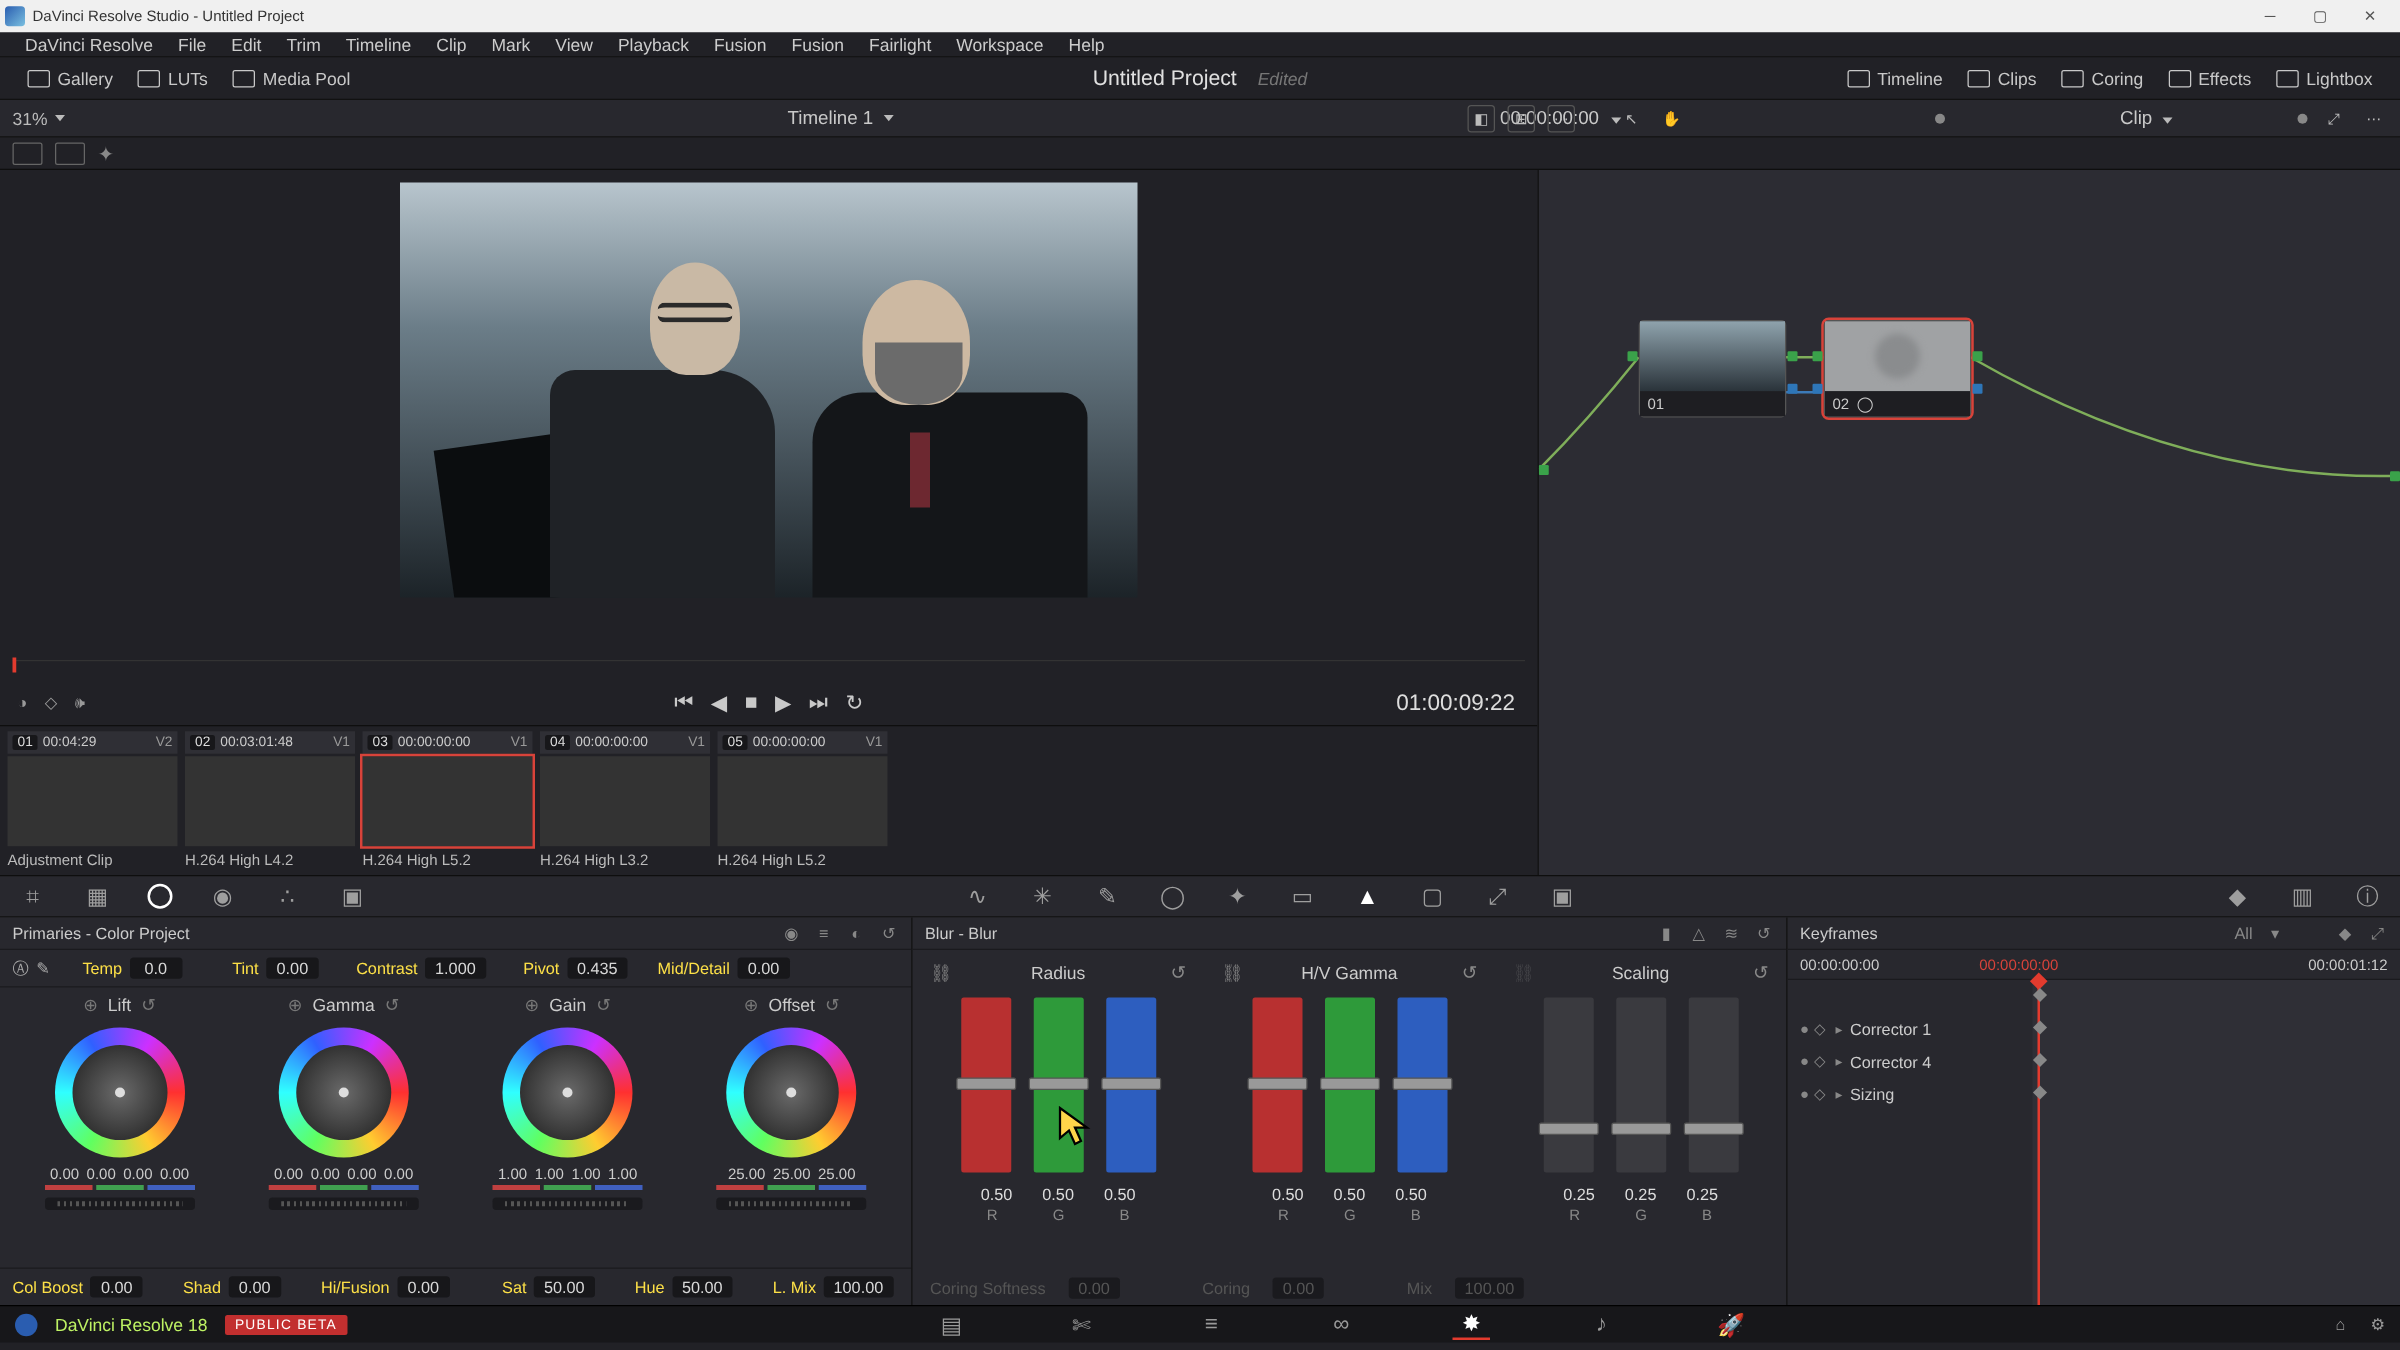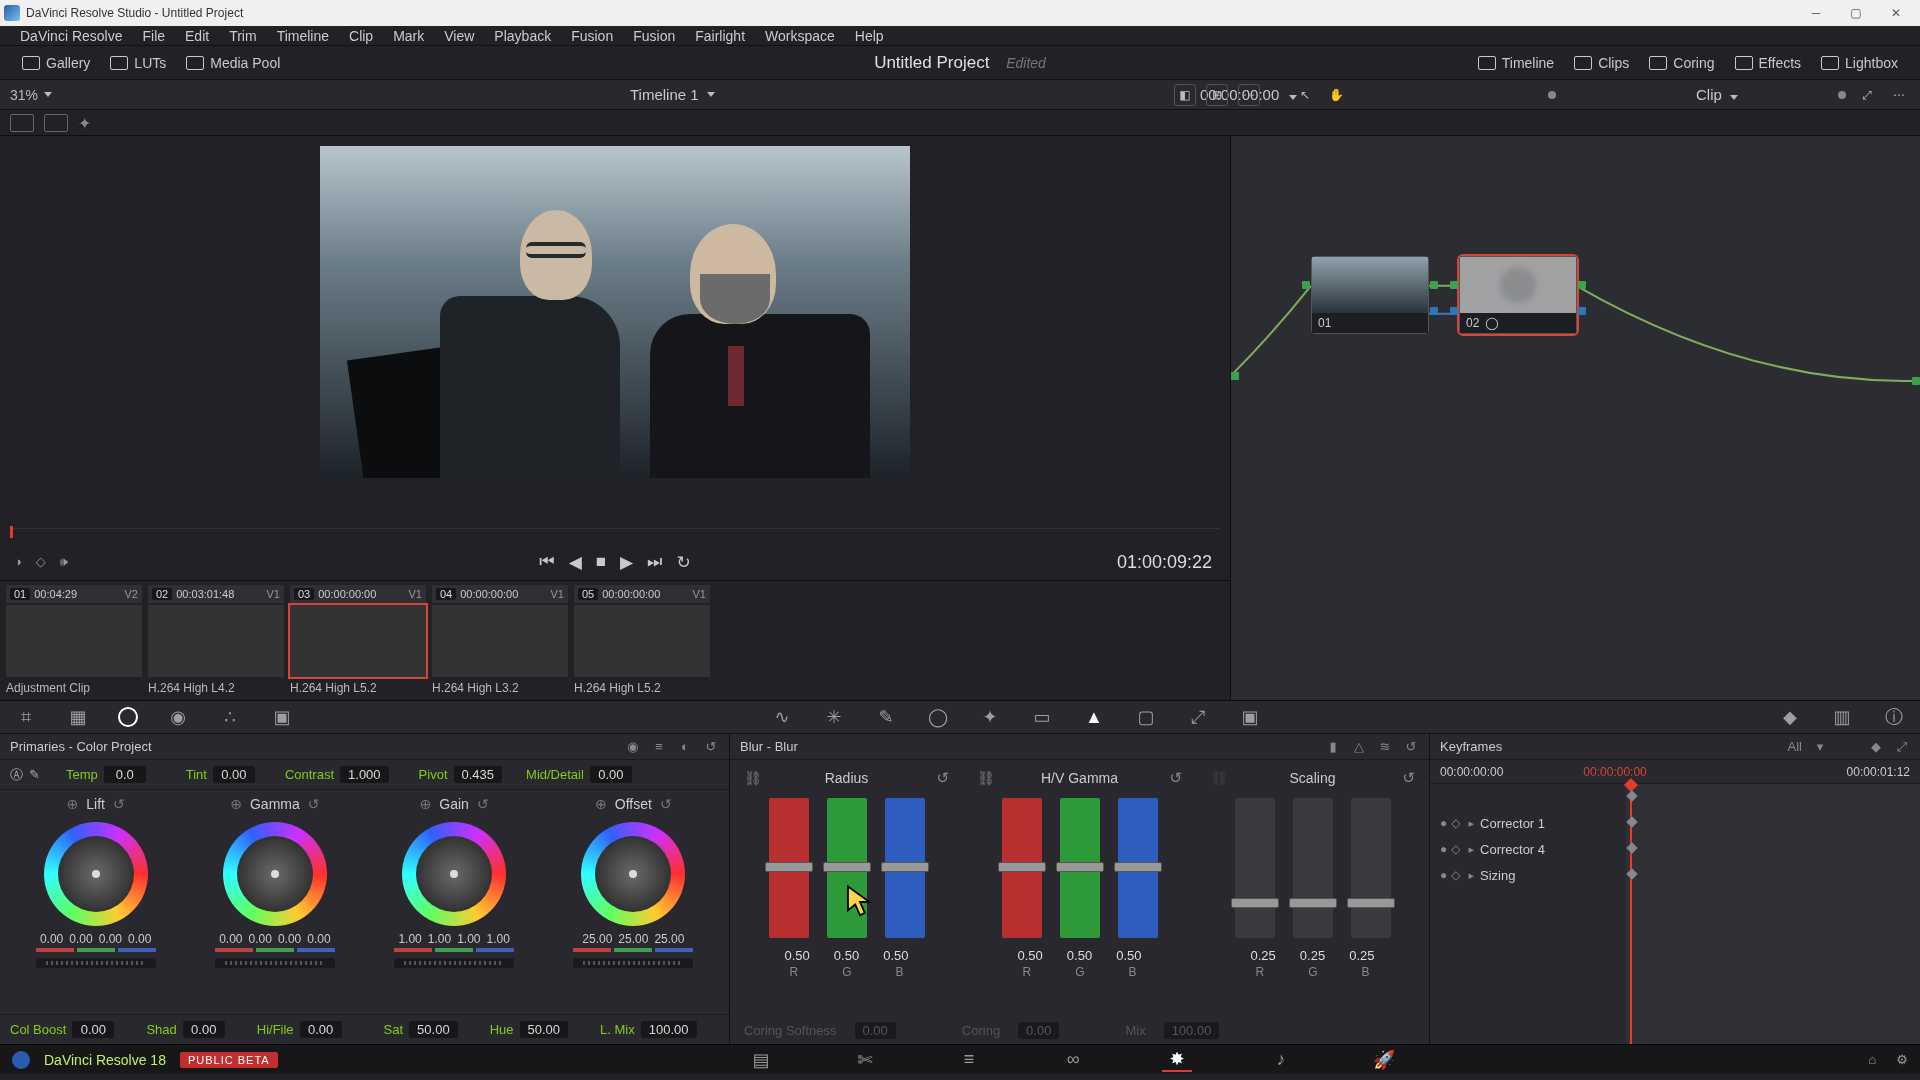--- a/index.html
+++ b/index.html
@@ -105,21 +105,21 @@
 .panels { display: flex; height: 310px; background: #28282e; }
 
 .p-heading { height: 26px; font-size: 13px; color: #ccc; display: flex; align-items: center; padding: 0 10px; gap: 8px; border-bottom: 1px solid #1a1a1e;}
 .p-heading .r { margin-left: auto; display: flex; gap: 10px; color: #888; }
 .p-heading .ic { width: 16px; height: 16px; cursor: pointer; display:flex;align-items:center;justify-content:center; }
 
 
 .panel-primaries { width: 730px; display: flex; flex-direction: column; border-right: 1px solid #111; }
 .prim-adjrow { height: 30px; display: flex; align-items: center; gap: 6px; padding: 0 10px; border-bottom: 1px solid #1a1a1e;}
 .adj { display: flex; align-items: center; gap: 6px; }
-.adj .lbl { color: #84cc16; font-size: 13px; }
+.adj .lbl { color: #fde047; font-size: 13px; }
 .adj .val { background: #17171a; color: #d8d8d8; padding: 1px 8px; border-radius: 3px; font-size: 13px; min-width: 42px; text-align: center; }
 .prim-wheels { flex: 1; display: flex; padding: 4px 6px; }
 .wheel-cell { flex: 1; display: flex; flex-direction: column; align-items: center; }
 .wheel-title { height: 20px; display: flex; align-items: center; gap: 8px; color: #ccc; font-size: 14px; }
 .wheel-title .reset { color: #777; font-size: 14px; cursor: pointer; }
 .wheel-title .pre { color: #777; font-size: 14px; }
 .color-wheel { width: 104px; height: 104px; border-radius: 50%; margin: 8px 0 6px 0; position: relative;
   background: conic-gradient(from 90deg, #ff3030,#ffcc30,#60ff60,#30ffff,#3060ff,#cc30ff,#ff3030); }
 .color-wheel::after { content: ""; position: absolute; inset: 14px; border-radius: 50%;
   background: radial-gradient(circle,#6a6a6a 0%,#2a2a2a 80%); }
@@ -554,21 +554,21 @@
           <span class="lbl">Col Boost</span>
           <span class="val">0.00</span>
         </div>
       <div style="width:20px"></div>
       <div class="adj">
           <span class="lbl">Shad</span>
           <span class="val">0.00</span>
         </div>
       <div style="width:20px"></div>
       <div class="adj">
-          <span class="lbl">Hi/File</span>
+          <span class="lbl">Hi/Fusion</span>
           <span class="val">0.00</span>
         </div>
       <div style="width:30px"></div>
       <div class="adj">
           <span class="lbl">Sat</span>
           <span class="val">50.00</span>
         </div>
       <div style="width:20px"></div>
       <div class="adj">
           <span class="lbl">Hue</span>

